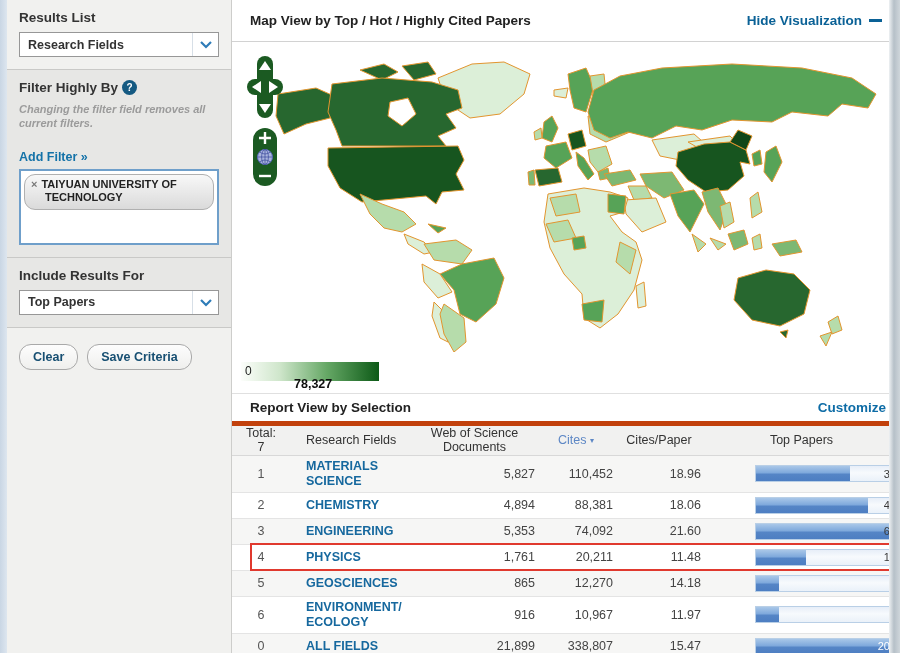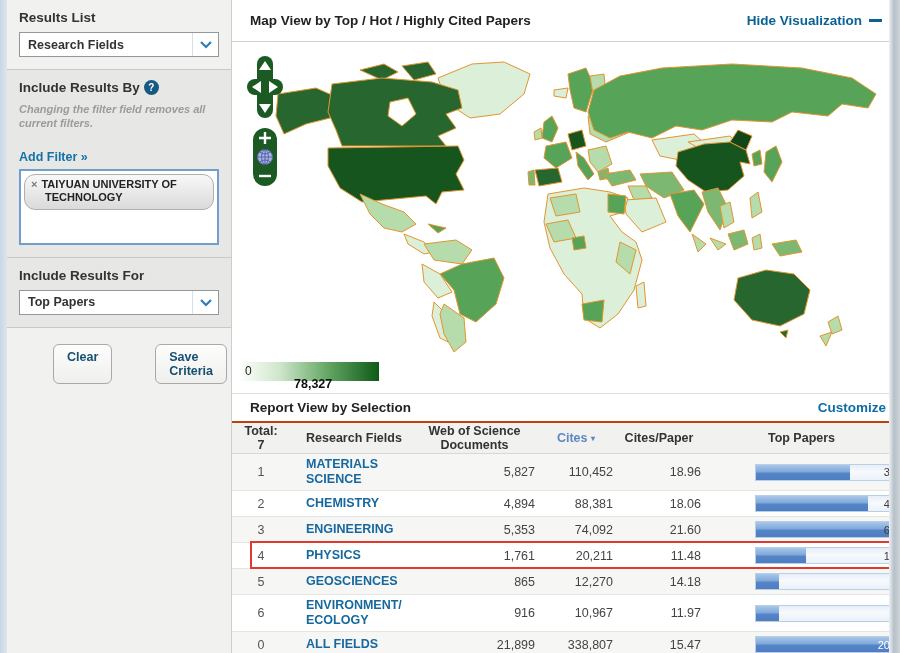--- a/index.html
+++ b/index.html
@@ -31,23 +31,23 @@
     line-height:1.3; margin:2px 0 16px 0; }
   .add-filter { display:inline-block; font-size:12.5px; font-weight:bold; color:#1472a8;
     text-decoration:none; margin-bottom:5px; cursor:pointer; }
   .filter-box { background:#fff; border:2px solid #6f9fca; height:76px; padding:3px; }
   .chip { border:1px solid #b0b0b0; border-radius:11px;
     background:linear-gradient(180deg,#f8f8f8,#dadada); padding:3px 6px 4px 6px; }
   .chip-inner { display:block; font-size:11px; font-weight:bold; color:#222; line-height:1.25;
     padding-left:14px; text-indent:-14px; }
   .chip-x { color:#787878; font-weight:bold; margin-right:4px; cursor:pointer; font-size:11px; }
   .btn-row { padding:16px 12px; display:flex; gap:9px; }
-  .btn { display:inline-block; padding:5px 13px; border:1px solid #a9a9a9; border-radius:6px;
+  .btn { display:inline-block; padding:5px 13px; border:1px solid #a9a9a9; border-radius:12px;
     background:linear-gradient(180deg,#fdfdfd,#efefed); font-size:12.5px; font-weight:bold;
-    color:#174f72; cursor:pointer;margin-left:34px; }
+    color:#174f72; cursor:pointer; }
 
   
   .main { position:absolute; left:232px; top:0; width:668px; height:653px; background:#fff; }
   .map-header { height:42px; display:flex; align-items:center; justify-content:space-between;
     padding:0 18px 0 18px; border-bottom:1px solid #d2d2d2; }
   .map-title { font-size:13.5px; font-weight:bold; color:#222; }
   .hide-link { font-size:13.5px; font-weight:bold; color:#0a6196; cursor:pointer;
     display:flex; align-items:center; gap:7px;padding-left:33px; }
   .dash-ic { display:inline-block; width:13px; height:3px; background:#0a6196; }
 
@@ -60,22 +60,22 @@
     background:linear-gradient(90deg,#fcfefb,#cfe6cb 28%,#66a866 62%,#0d5a17 100%); }
   .legend-min { position:absolute; left:4px; top:2px; font-size:12px; color:#1b1b1b; }
   .legend-max { position:absolute; left:53px; top:15px; font-size:12.5px; font-weight:bold; color:#101010; }
 
   .report-header { height:28px; display:flex; align-items:center; justify-content:space-between;
     padding:0 14px 0 18px; border-top:1px solid #e0e0e0; }
   .report-title { font-size:13.5px; font-weight:bold; color:#222; }
   .customize { font-size:13.5px; font-weight:bold; color:#0d6ca6; cursor:pointer; }
 
   .grid-cols { display:grid; grid-template-columns:58px 122px 125px 78px 88px 1fr; align-items:center; }
-  .thead { background:#f1f1f0; border-top:2px solid #c2410c; border-bottom:1px solid #d8d8d8;
-    min-height:33px; font-size:12.5px; font-weight:bold; color:#333; }
+  .thead { background:#f1f1f0; border-top:5px solid #c2410c; border-bottom:1px solid #d8d8d8;
+    min-height:33px; font-size:12.5px; font-weight:normal; color:#333; }
   .thead .c { text-align:center; line-height:1.15; }
   .thead .c-fields { text-align:left; padding-left:16px; }
   .cites-h { color:#5d87c5; cursor:pointer; }
   .sort-ic { font-size:8px; color:#5d87c5; vertical-align:1px; }
 
   .row { position:relative; border-bottom:1px solid #e4e4e4; min-height:26px; font-size:12.5px; }
   .row.stripe { background:#f6f6f5; }
   .c-rank { text-align:center; color:#555; }
   .c-field { padding:3px 6px 3px 16px; font-weight:bold; color:#16689e; line-height:1.2;
     overflow-wrap:anywhere; cursor:pointer; }
@@ -111,21 +111,21 @@
         <span class="chev">
           <svg width="14" height="9">
               <polyline points="2,2 7,7 12,2" fill="none" stroke="#2e7cb8" stroke-width="2.2"></polyline>
             </svg>
         </span>
       </div>
     </div>
 
     <div class="side-sec sec-dark">
       <div class="side-h">
-        <span>Include Results By</span><span class="help">?</span>
+        <span>Filter Highly By</span><span class="help">?</span>
       </div>
       <div class="filter-note">Changing the filter field removes all current filters.</div>
       <a class="add-filter">Add Filter »</a>
       <div class="filter-box">
         <div class="chip">
           <span class="chip-inner"><span class="chip-x">×</span><span>TAIYUAN UNIVERSITY OF TECHNOLOGY</span></span>
         </div>
       </div>
     </div>
 

